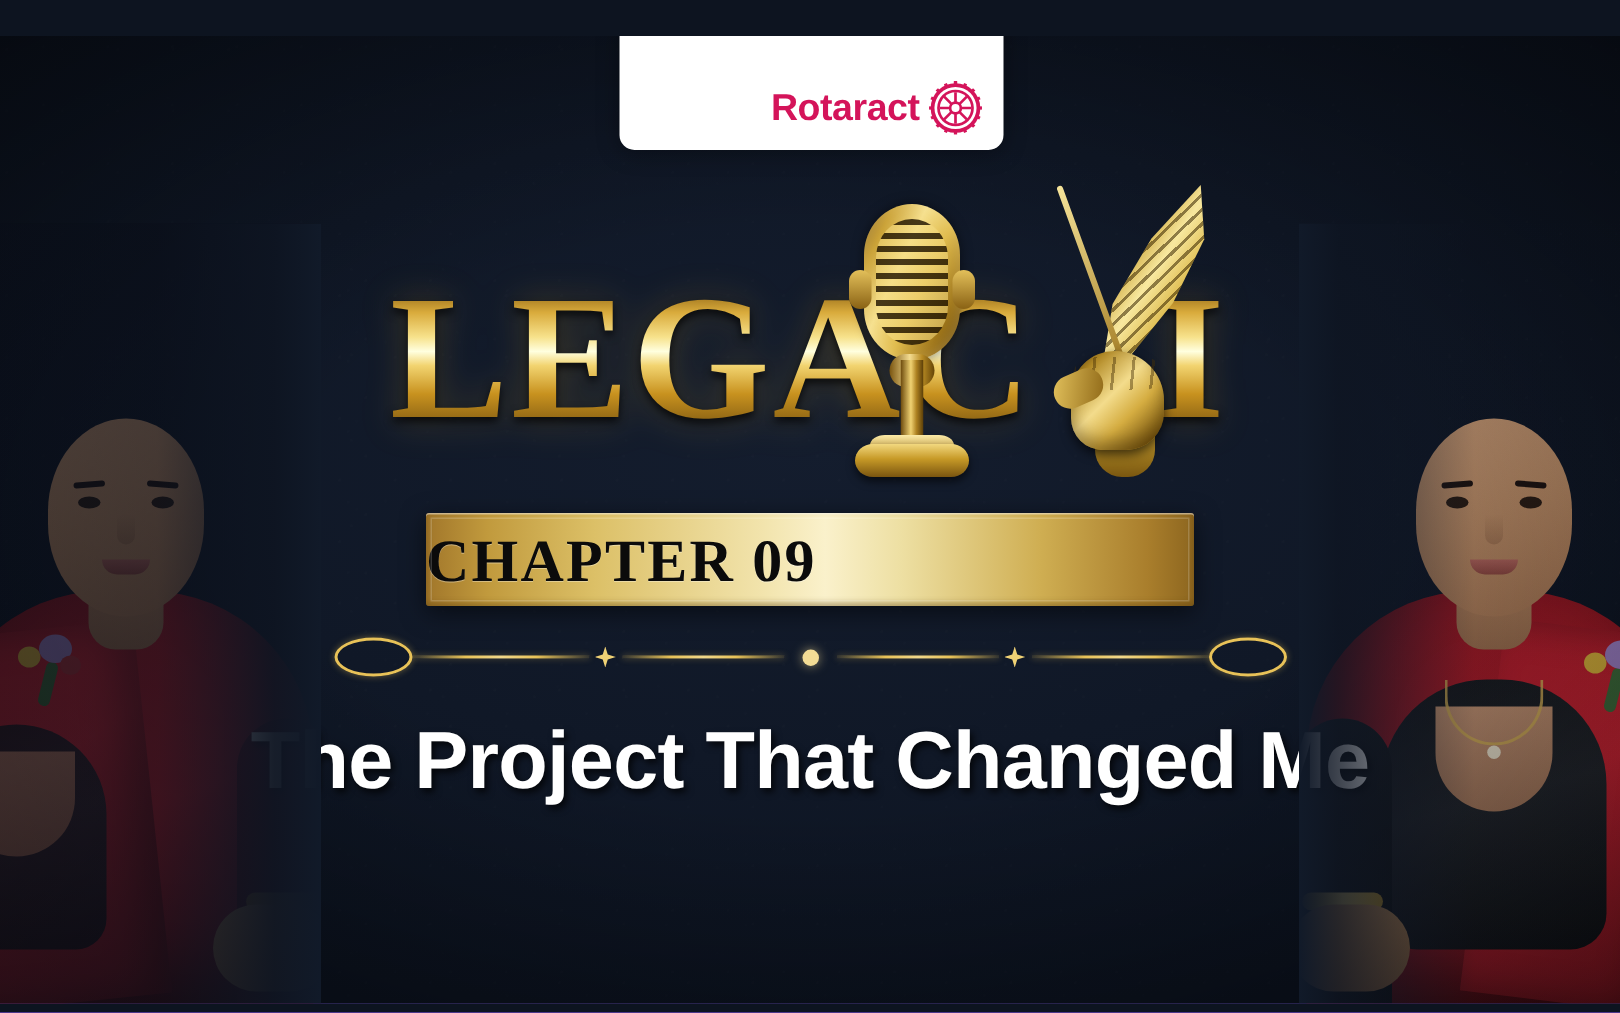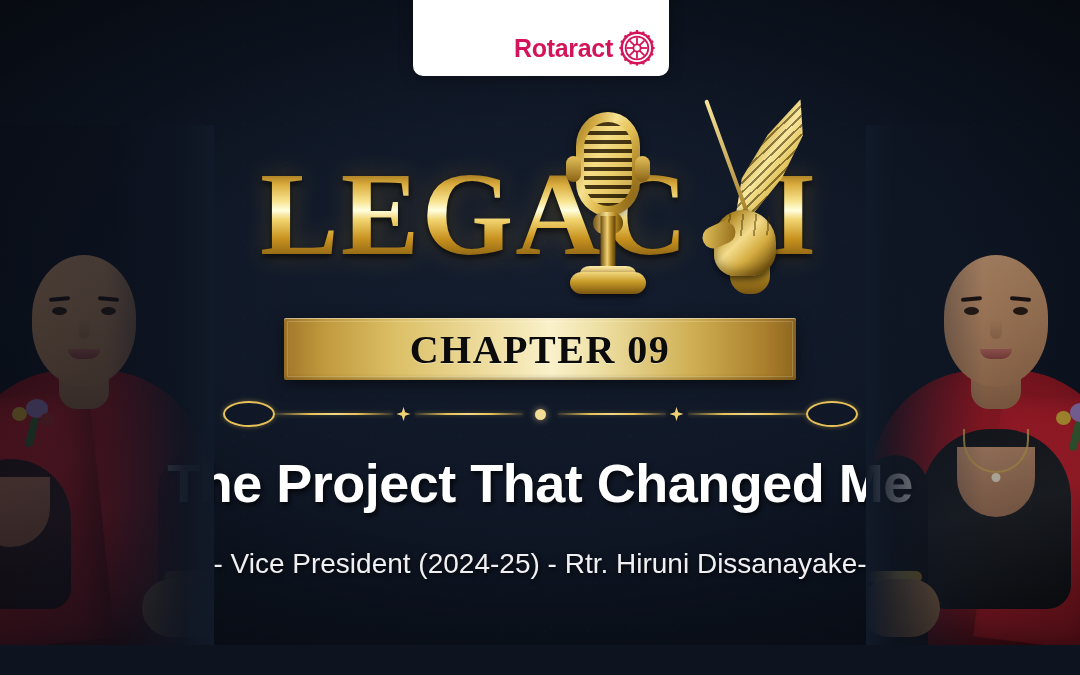--- a/index.html
+++ b/index.html
@@ -6,20 +6,21 @@
   html,body{margin:0;padding:0;background:#0d1420;}
   body{
     font-family:"Liberation Sans", sans-serif;
     -webkit-font-smoothing:antialiased;
   }
   #stage{
     position:relative;
     width:1080px;height:645px;
     overflow:hidden;
     background:#8b5cf6;
+    margin-top:24px;
   }
 
   
   .bg-base{
     position:absolute;inset:0;
     background:
       radial-gradient(ellipse 70% 60% at 50% 42%, #141d2e 0%, #101827 55%, #0c1320 100%);
   }
   .bg-noise{
     position:absolute;inset:0;
@@ -326,21 +327,21 @@
     position:absolute;left:0;right:0;top:318px;
     display:flex;justify-content:center;
   }
   .banner{
     position:relative;
     width:512px;height:62px;
     background:linear-gradient(90deg,
       #a1762a 0%, #c19a3d 8%, #dcc067 22%, #f2e4ad 44%,
       #faf1cb 52%, #eddfa2 62%, #cfae52 80%, #a97e2c 94%, #8d661f 100%);
     border-radius:2px;
-    display:flex;align-items:center;justify-content:center;
+    display:flex;align-items:center;justify-content:flex-start;
     box-shadow:0 4px 16px rgba(0,0,0,.55), inset 0 1px 0 rgba(255,255,255,.45), inset 0 -2px 4px rgba(90,62,10,.45);
   }
   .banner::before{
     content:"";position:absolute;inset:3px;
     border:1px solid rgba(255,255,255,.18);
     pointer-events:none;
   }
   .banner-text{
     font-family:"Liberation Serif", serif;
     font-weight:bold;font-size:40px;letter-spacing:1.5px;
@@ -565,15 +566,14 @@
     <span class="orn-line b"></span>
     <span class="orn-dot"></span>
     <span class="orn-line b"></span>
     <span class="orn-diamond"></span>
     <span class="orn-line a"></span>
     <span class="orn-leaf"></span>
   </div>
 
   <div class="headline">The Project That Changed Me</div>
 
-  <div class="byline">- Vice President (2024-25) - Rtr. Hiruni Dissanayake-</div>
 
 </div>
 
 </body></html>

